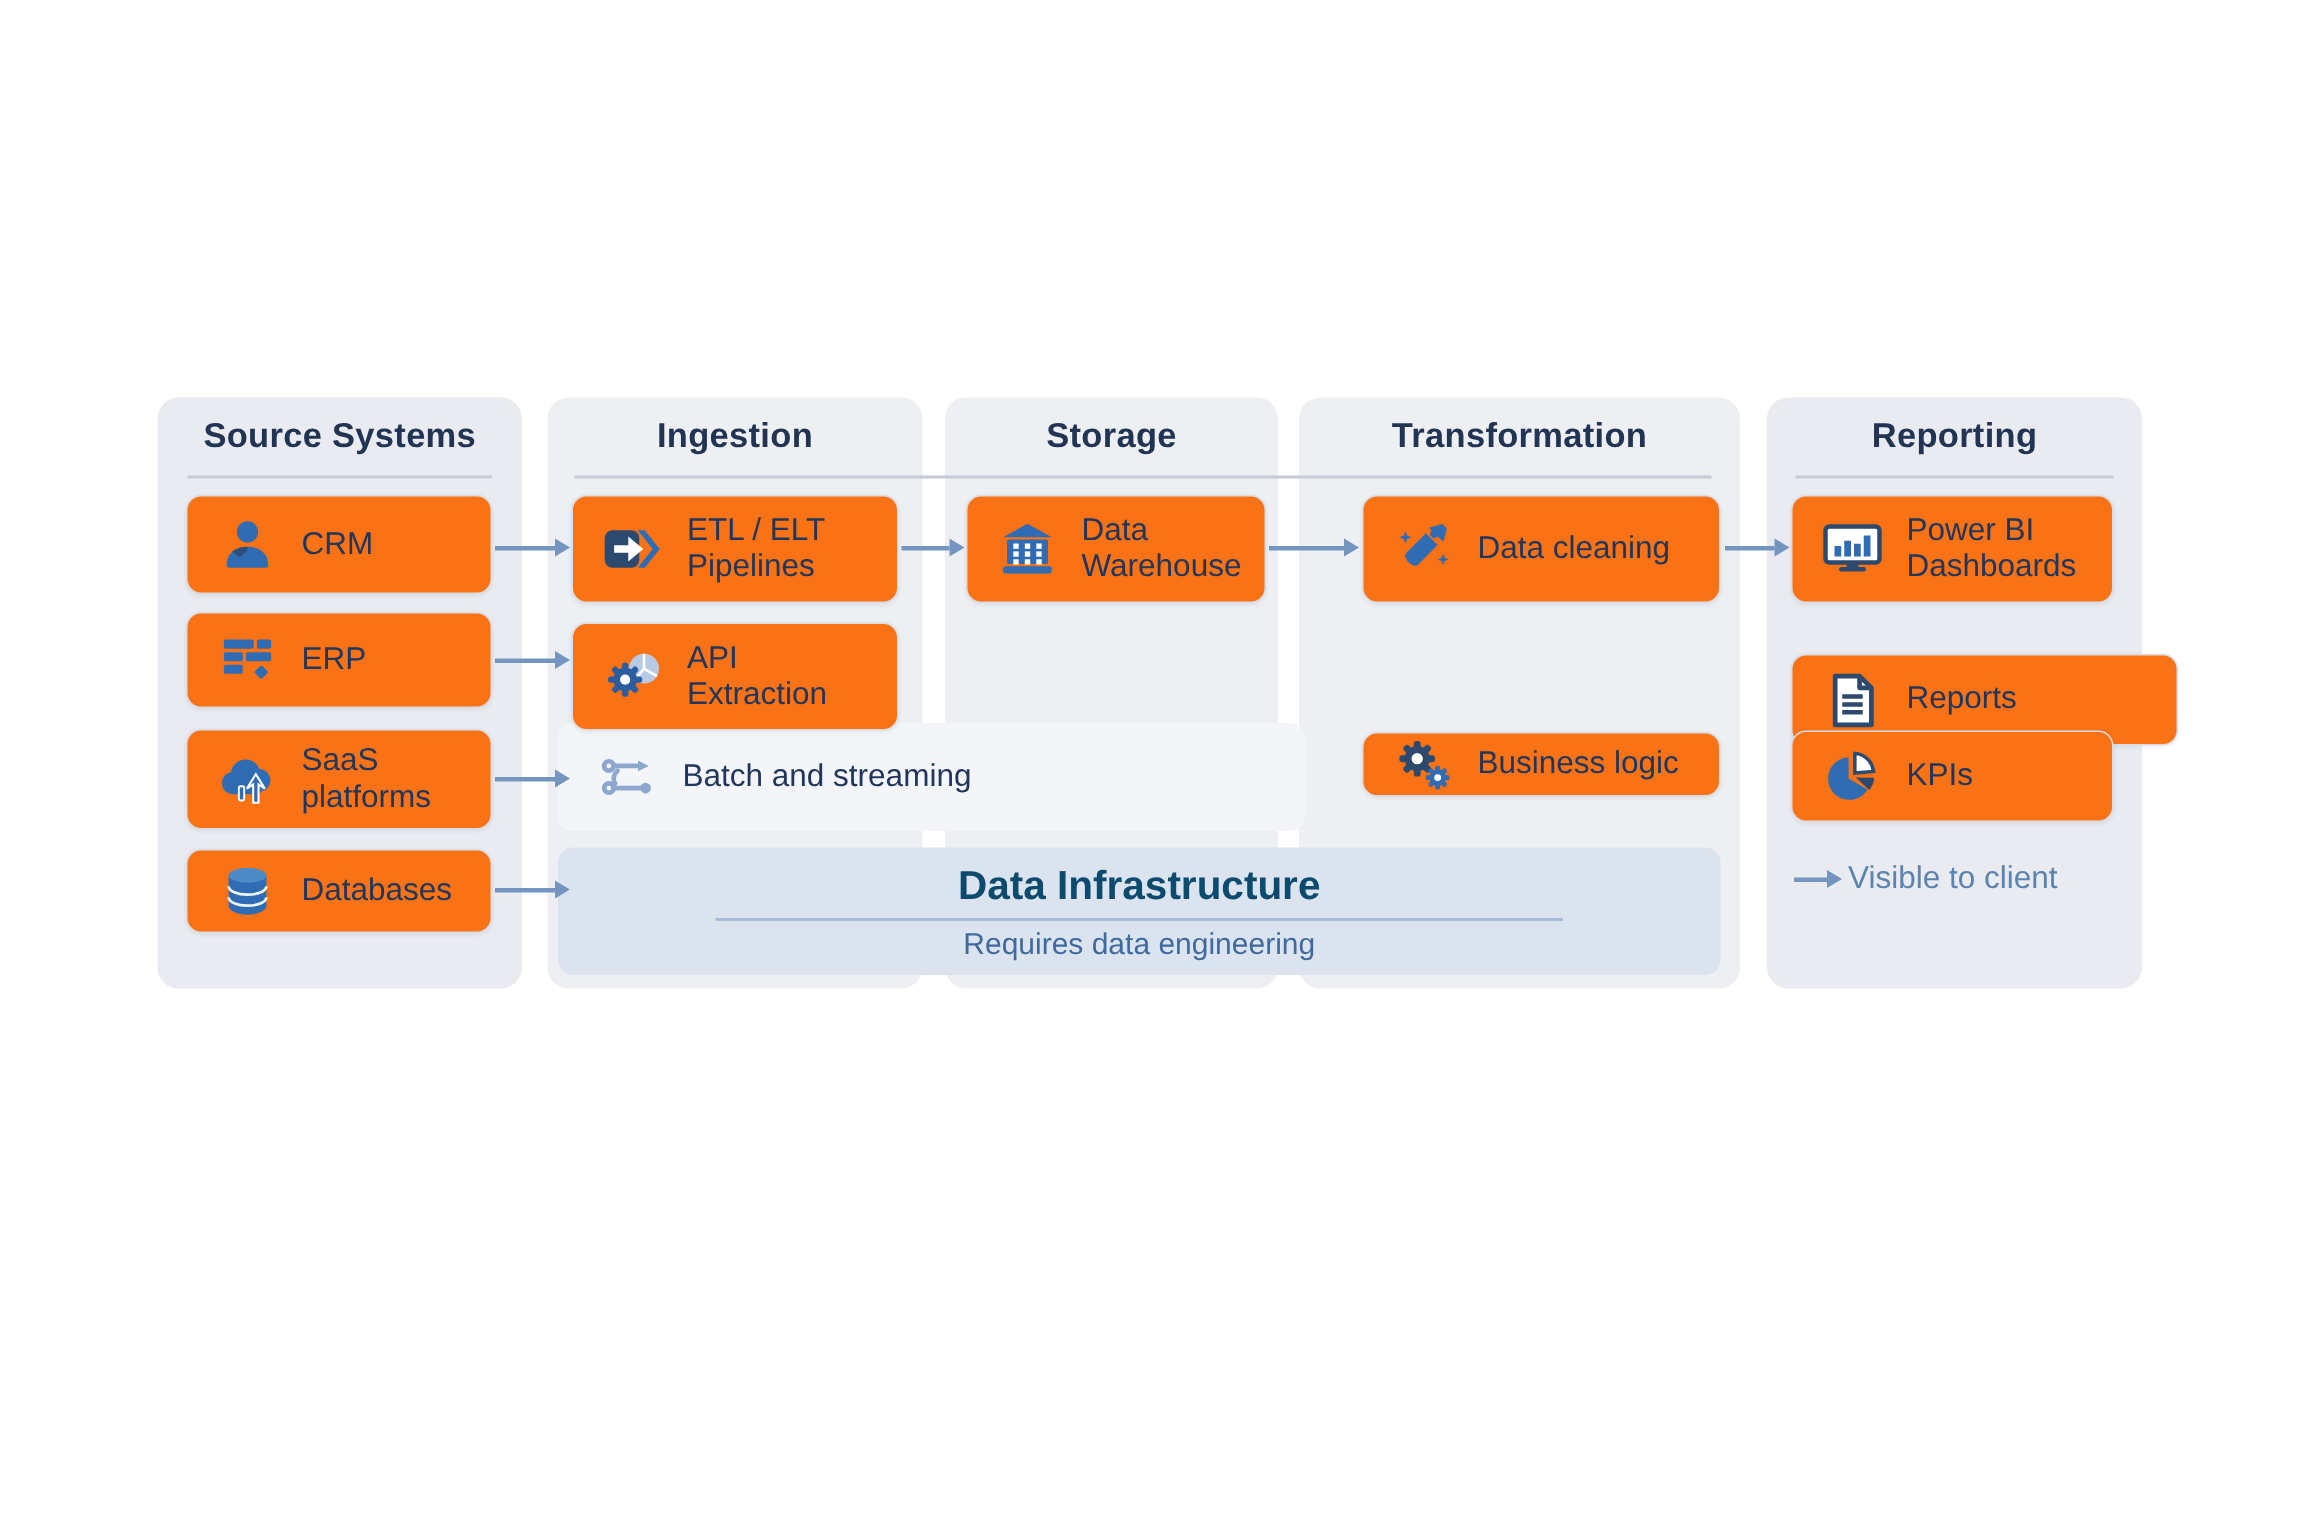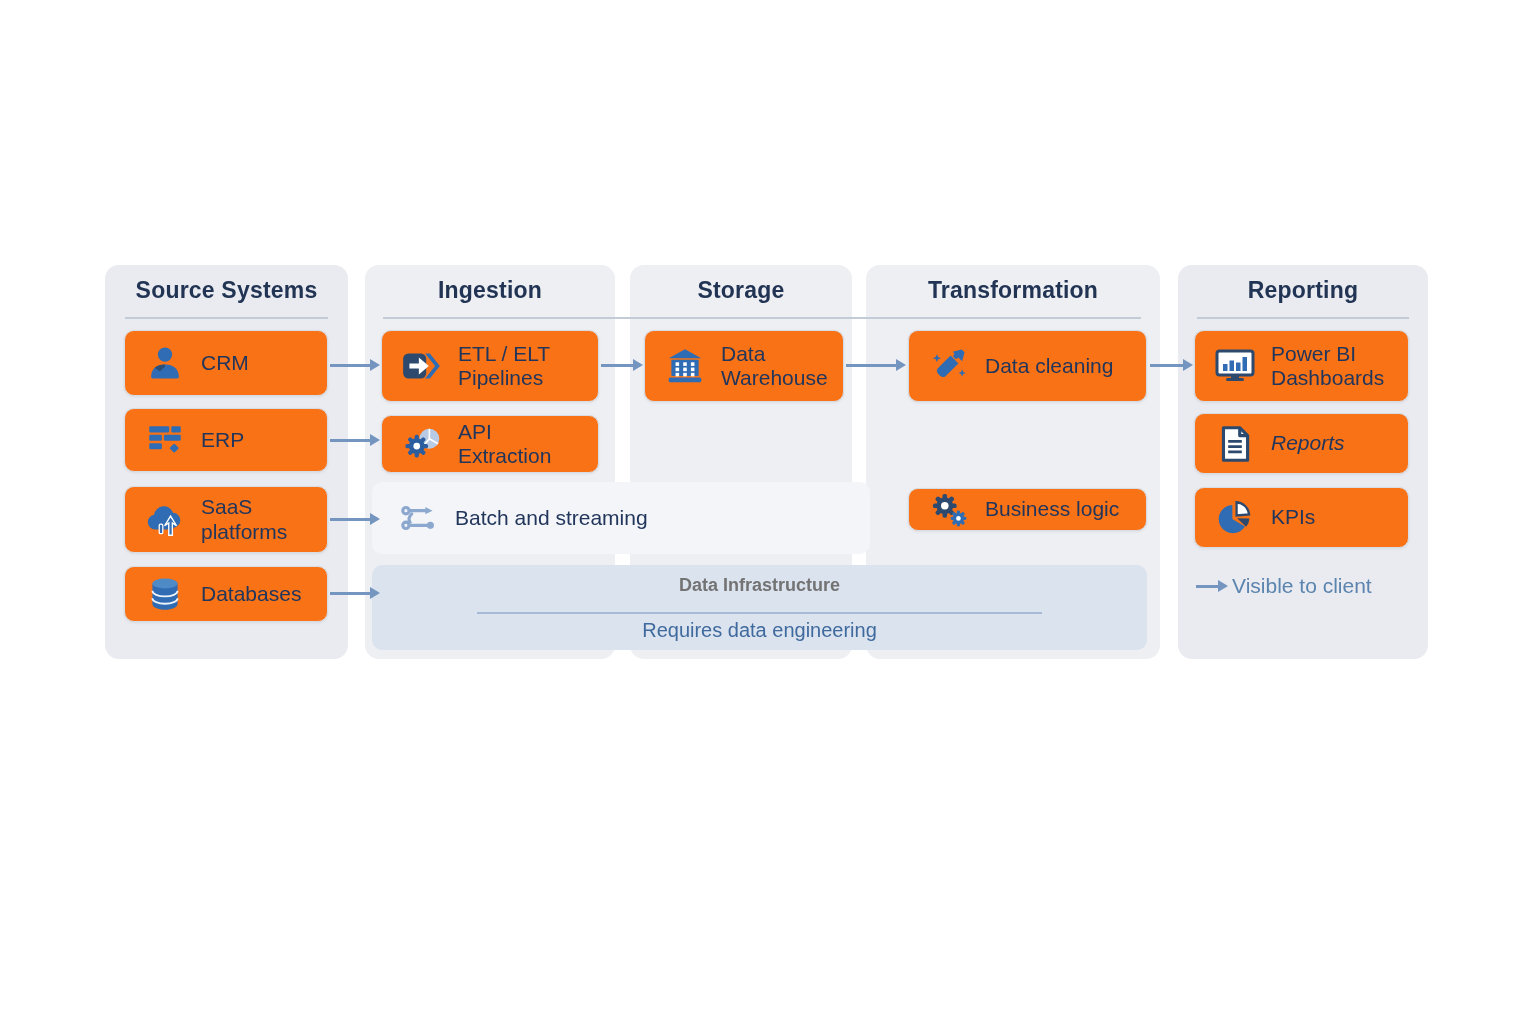--- a/index.html
+++ b/index.html
@@ -19,21 +19,21 @@
   .ic{flex:0 0 auto;display:flex;align-items:center;justify-content:center;width:44px;}
   .arrow{position:absolute;height:2.5px;background:#7495bf;z-index:6;}
   .arrow::after{content:"";position:absolute;right:-10px;top:-4.8px;width:0;height:0;
     border-left:10px solid #7495bf;border-top:6px solid transparent;border-bottom:6px solid transparent;}
   .batch-row{position:absolute;left:372px;top:482px;width:498px;height:72px;
      background:#f3f5f8;border-radius:10px;display:flex;align-items:center;gap:15px;
      padding-left:24px;box-sizing:border-box;z-index:3;}
   .banner{position:absolute;left:372px;top:565px;width:775px;height:85px;
      background:#dbe3ef;border-radius:10px;z-index:3;}
   .banner-title{position:absolute;top:10px;left:0;right:0;text-align:center;
-     font-size:18px;font-weight:700;color:#737373;}
+     font-size:27px;font-weight:700;color:#0c4a6e;}
   .banner-line{position:absolute;left:105px;right:105px;top:47px;height:1.5px;background:#a7bbd6;}
   .banner-sub{position:absolute;top:54px;left:0;right:0;text-align:center;
      font-size:20px;color:#3f6a9d;}
   .legend-text{position:absolute;left:1232px;top:574px;font-size:21px;color:#5b84af;z-index:5;}
 </style>
 </head>
 <body>
 
 <div class="stage">
 
@@ -129,21 +129,21 @@
   <div class="card" style="left:381px;top:330px;width:218px;height:72px;">
     <span class="ic">
         <svg width="44" height="42" viewBox="0 0 42 40">
           <rect x="3" y="8" width="22" height="24" rx="5" fill="#2d4a6e"></rect>
           <path d="M24 8h4.5l9.5 12-9.5 12H24l9.5-12z" fill="#2f6cb3"></path>
           <path d="M9 17.6h9V12l9.5 8-9.5 8v-5.6H9z" fill="#fff"></path>
         </svg>
       </span>
     <span class="lbl">ETL / ELT Pipelines</span>
   </div>
-  <div class="card" style="left:381px;top:415px;width:218px;height:58px;">
+  <div class="card" style="left:381px;top:415px;width:218px;height:72px;">
     <span class="ic">
         <svg width="42" height="42" viewBox="0 0 40 40">
           <circle cx="27" cy="15" r="9.5" fill="#b9cbe4"></circle>
           <path d="M27 15V5.5M27 15l8.2 4.8M27 15l-6 7.4" stroke="#fff" stroke-width="1.6" fill="none"></path>
           <g fill="#2b5d9f">
             <circle cx="15" cy="22" r="7.5"></circle>
             <g transform="translate(15 22)">
               <rect x="-2" y="-10.8" width="4" height="21.6" rx="1.6"></rect>
               <rect x="-2" y="-10.8" width="4" height="21.6" rx="1.6" transform="rotate(45)"></rect>
               <rect x="-2" y="-10.8" width="4" height="21.6" rx="1.6" transform="rotate(90)"></rect>
@@ -226,21 +226,21 @@
             <rect x="16.5" y="14.5" width="4.5" height="10.5"></rect>
             <rect x="23" y="16.5" width="4.5" height="8.5"></rect>
             <rect x="29.5" y="11" width="4.5" height="14"></rect>
           </g>
           <rect x="18" y="29" width="8" height="3" fill="#2d4a6e"></rect>
           <rect x="13" y="32" width="18" height="3" rx="1.5" fill="#2d4a6e"></rect>
         </svg>
       </span>
     <span class="lbl">Power BI Dashboards</span>
   </div>
-  <div class="card" style="left:1194px;top:413px;width:215px;height:61px;font-style:italic;">
+  <div class="card" style="left:1194px;top:436px;width:258px;height:61px;">
     <span class="ic">
         <svg width="42" height="42" viewBox="0 0 40 40">
           <path d="M9 4.5h15.5L32 12v23.5H9z" fill="#fff" stroke="#2d4a6e" stroke-width="3" stroke-linejoin="round"></path>
           <path d="M24.5 4.5V12H32" fill="none" stroke="#2d4a6e" stroke-width="3" stroke-linejoin="round"></path>
           <path d="M13.5 17.5h13M13.5 22.5h13M13.5 27.5h13" stroke="#2d4a6e" stroke-width="2.8"></path>
         </svg>
       </span>
     <span class="lbl">Reports</span>
   </div>
   <div class="card" style="left:1194px;top:487px;width:215px;height:61px;">

